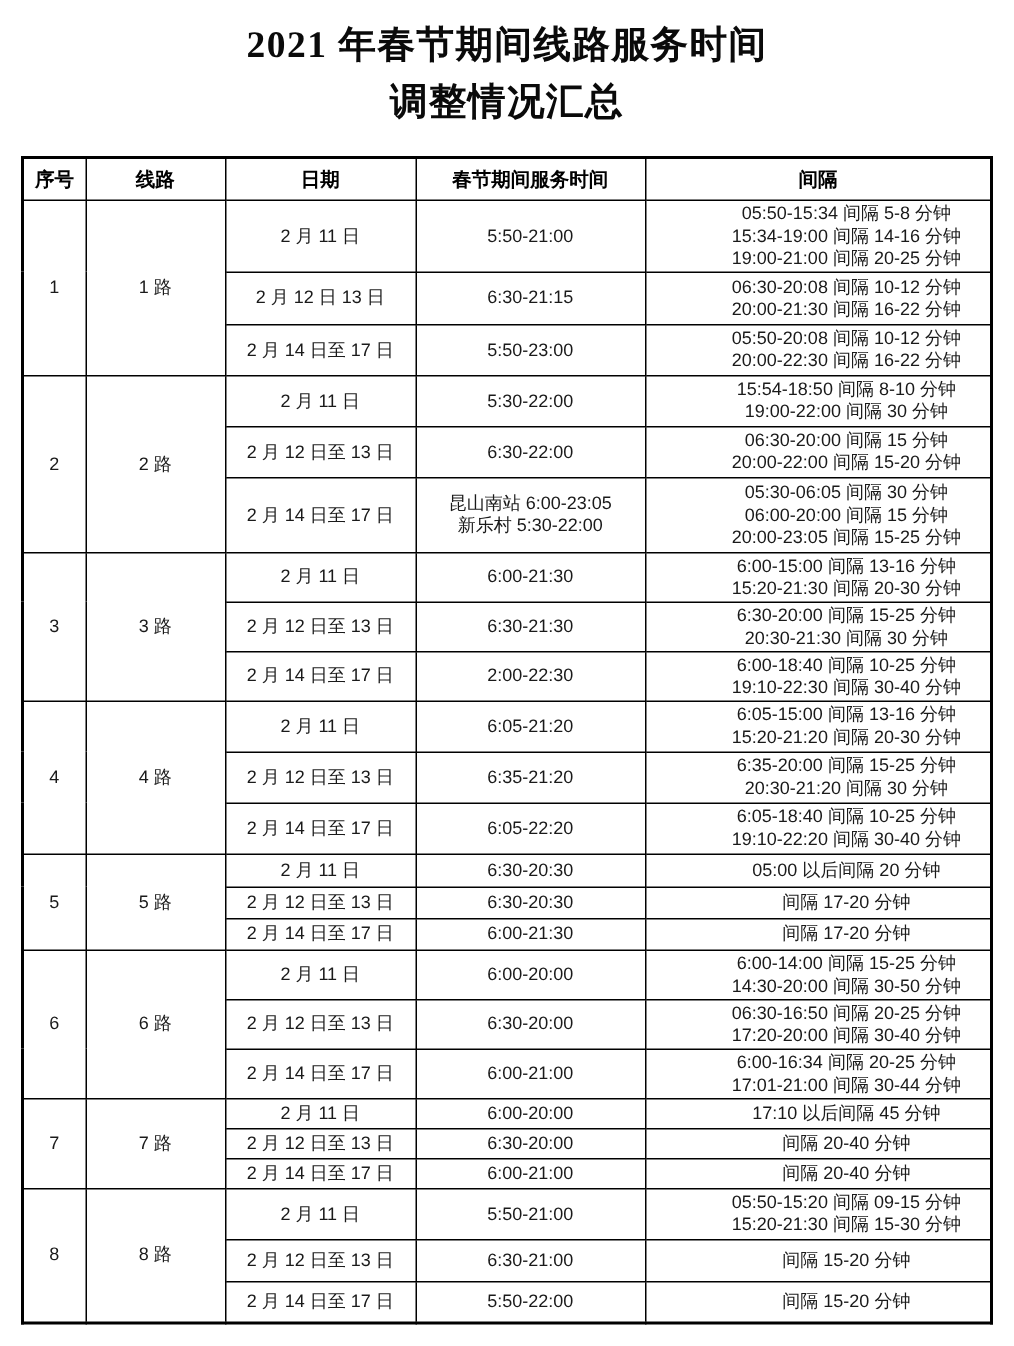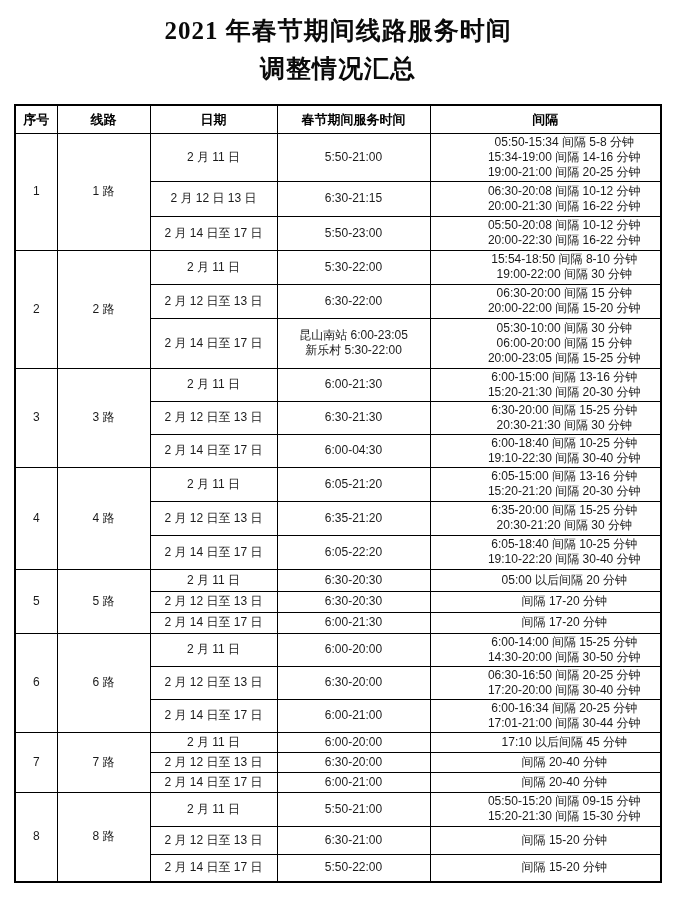--- a/index.html
+++ b/index.html
@@ -112,42 +112,42 @@
       <tr style="height:34px;">
         <td class="cell-date">2 月 12 日至 13 日</td>
         <td class="cell-service">6:30-22:00</td>
         <td class="cell-interval">06:30-20:00 间隔 15 分钟
 20:00-22:00 间隔 15-20 分钟</td>
       </tr>
       <tr style="height:50px;">
         <td class="cell-date">2 月 14 日至 17 日</td>
         <td class="cell-service">昆山南站 6:00-23:05
 新乐村 5:30-22:00</td>
-        <td class="cell-interval">05:30-10:00 间隔 30 分钟
+        <td class="cell-interval">05:30-06:05 间隔 30 分钟
 06:00-20:00 间隔 15 分钟
 20:00-23:05 间隔 15-25 分钟</td>
       </tr>
 
       <tr style="height:33px;">
         <td rowspan="3" class="cell-no">3</td>
         <td rowspan="3" class="cell-route">3 路</td>
         <td class="cell-date">2 月 11 日</td>
         <td class="cell-service">6:00-21:30</td>
         <td class="cell-interval">6:00-15:00 间隔 13-16 分钟
 15:20-21:30 间隔 20-30 分钟</td>
       </tr>
       <tr style="height:33px;">
         <td class="cell-date">2 月 12 日至 13 日</td>
         <td class="cell-service">6:30-21:30</td>
         <td class="cell-interval">6:30-20:00 间隔 15-25 分钟
 20:30-21:30 间隔 30 分钟</td>
       </tr>
       <tr style="height:33px;">
         <td class="cell-date">2 月 14 日至 17 日</td>
-        <td class="cell-service">6:00-04:30</td>
+        <td class="cell-service">2:00-22:30</td>
         <td class="cell-interval">6:00-18:40 间隔 10-25 分钟
 19:10-22:30 间隔 30-40 分钟</td>
       </tr>
 
       <tr style="height:34px;">
         <td rowspan="3" class="cell-no">4</td>
         <td rowspan="3" class="cell-route">4 路</td>
         <td class="cell-date">2 月 11 日</td>
         <td class="cell-service">6:05-21:20</td>
         <td class="cell-interval">6:05-15:00 间隔 13-16 分钟

